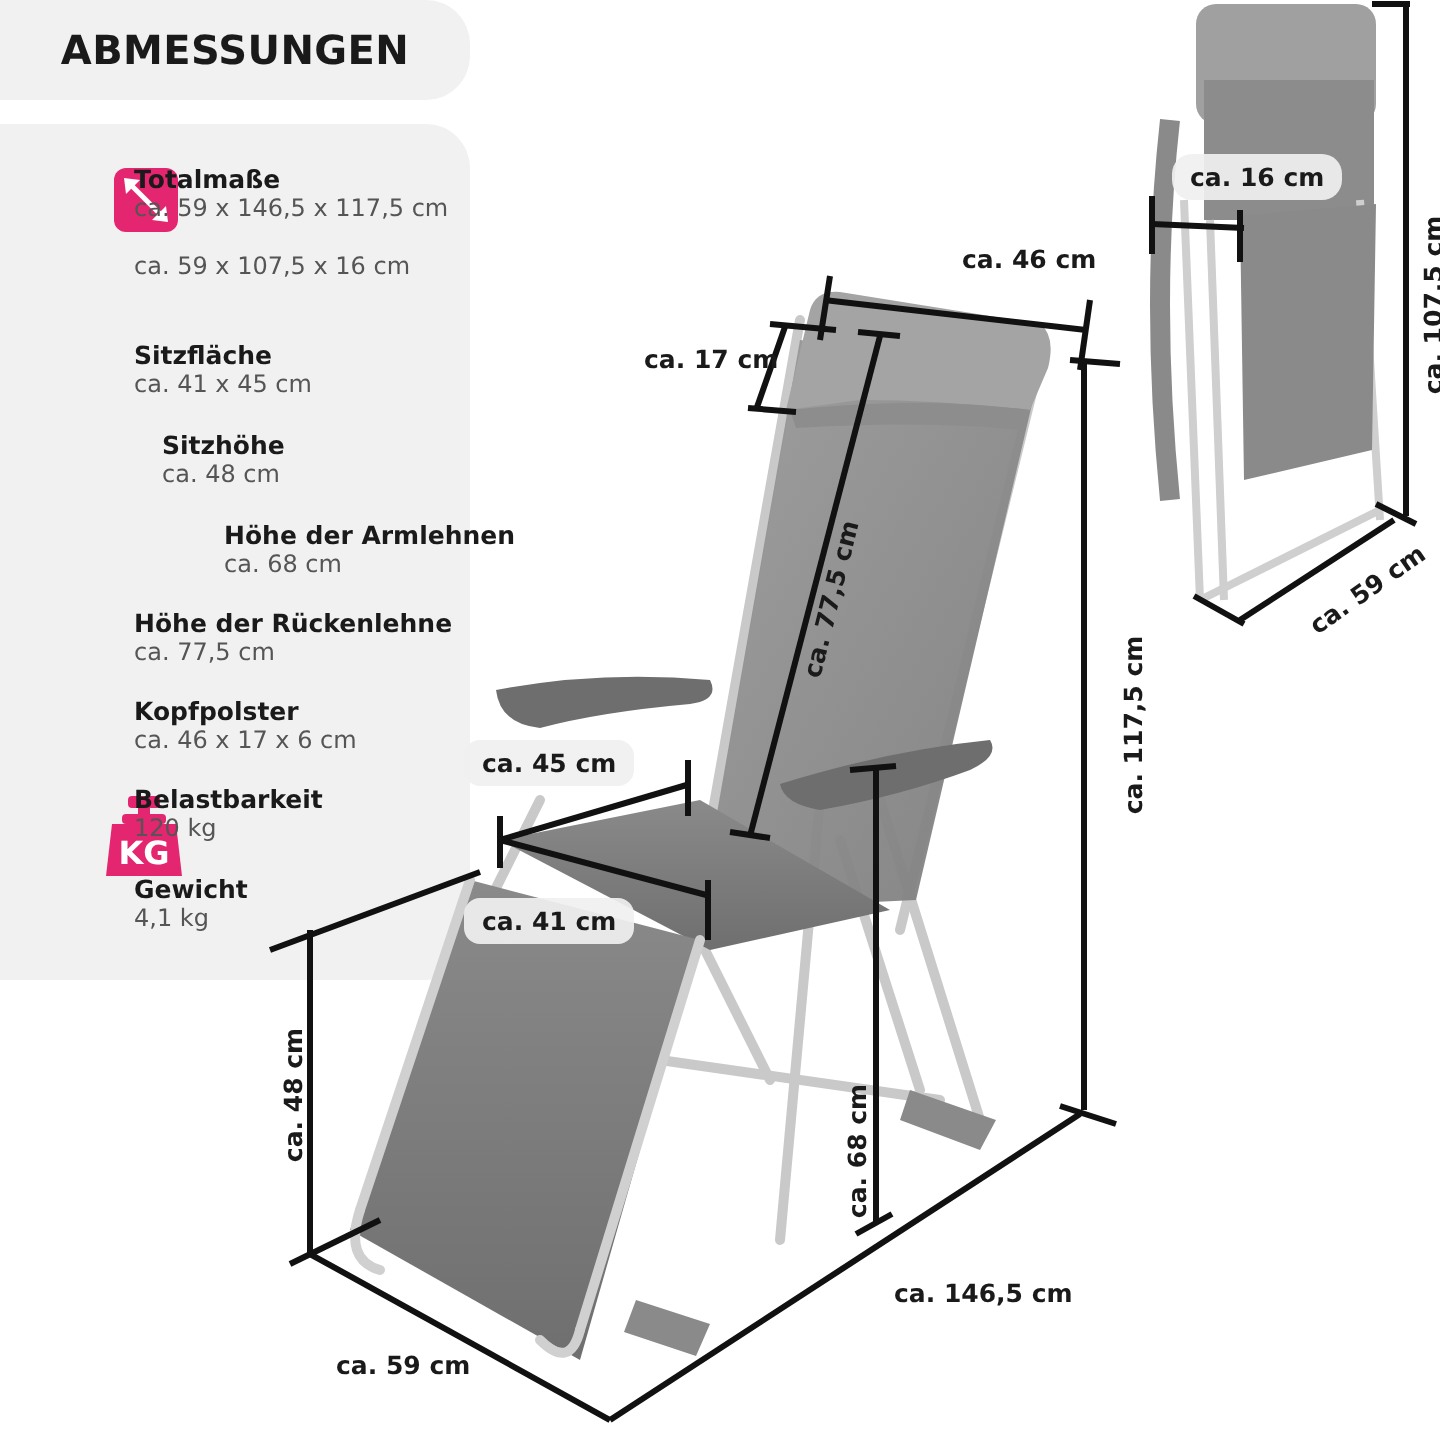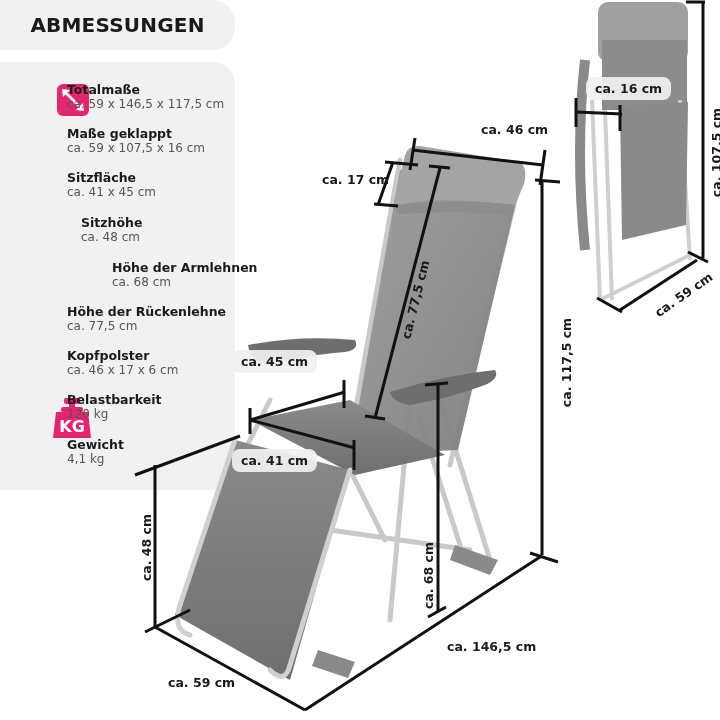--- a/index.html
+++ b/index.html
@@ -41,21 +41,20 @@
     <path d="M3 14 H35 L38 40 H0 Z" fill="#e3266f"></path>
     <text x="19" y="34" font-family="DejaVu Sans, sans-serif" font-weight="bold" font-size="16" fill="#fff" text-anchor="middle">KG</text>
   </svg>
 </div>
 
 <div class="spec-item" style="top:82px;">
   <div class="spec-label">Totalmaße</div>
   <div class="spec-value">ca. 59 x 146,5 x 117,5 cm</div>
 </div>
 <div class="spec-item" style="top:126px;">
-  <div class="spec-label">Maße geklappt</div>
   <div class="spec-value">ca. 59 x 107,5 x 16 cm</div>
 </div>
 <div class="spec-item" style="top:170px;">
   <div class="spec-label">Sitzfläche</div>
   <div class="spec-value">ca. 41 x 45 cm</div>
 </div>
 <div class="spec-item" style="top:215px;margin-left:14px;">
   <div class="spec-label">Sitzhöhe</div>
   <div class="spec-value">ca. 48 cm</div>
 </div>
@@ -183,21 +182,21 @@
     <line x1="576" y1="112" x2="622" y2="114"></line>
     <line x1="576" y1="98" x2="576" y2="127"></line>
     <line x1="620" y1="105" x2="620" y2="131"></line>
   </g>
 </svg>
 
 <div class="dim-label" style="left:481px;top:122px;">ca. 46 cm</div>
 <div class="dim-label" style="left:322px;top:172px;">ca. 17 cm</div>
 <div class="dim-label rot" style="left:375px;top:292px;transform:rotate(-76deg);">ca. 77,5 cm</div>
 <div class="dim-label rot" style="left:522px;top:355px;transform:rotate(-90deg);">ca. 117,5 cm</div>
-<div class="dim-label dim-pill" style="left:232px;top:350px;">ca. 45 cm</div>
+<div class="dim-label dim-pill" style="left:232px;top:370px;">ca. 45 cm</div>
 <div class="dim-label dim-pill" style="left:232px;top:449px;">ca. 41 cm</div>
 <div class="dim-label rot" style="left:113px;top:540px;transform:rotate(-90deg);">ca. 48 cm</div>
 <div class="dim-label rot" style="left:395px;top:568px;transform:rotate(-90deg);">ca. 68 cm</div>
 <div class="dim-label" style="left:447px;top:639px;">ca. 146,5 cm</div>
 <div class="dim-label" style="left:168px;top:675px;">ca. 59 cm</div>
-<div class="dim-label dim-pill" style="left:586px;top:77px;">ca. 16 cm</div>
+<div class="dim-label dim-pill" style="left:586px;top:77px;border-radius:10px;">ca. 16 cm</div>
 <div class="dim-label rot" style="left:672px;top:145px;transform:rotate(-90deg);">ca. 107,5 cm</div>
 <div class="dim-label rot" style="left:650px;top:287px;transform:rotate(-35deg);">ca. 59 cm</div>
 
 </body></html>

